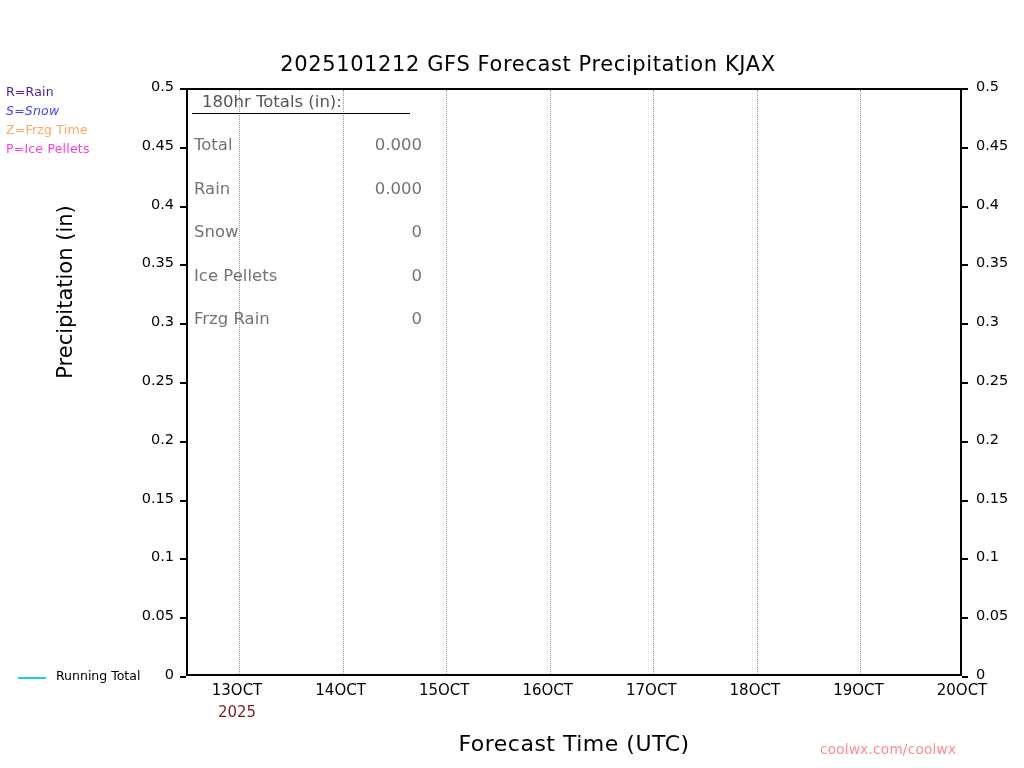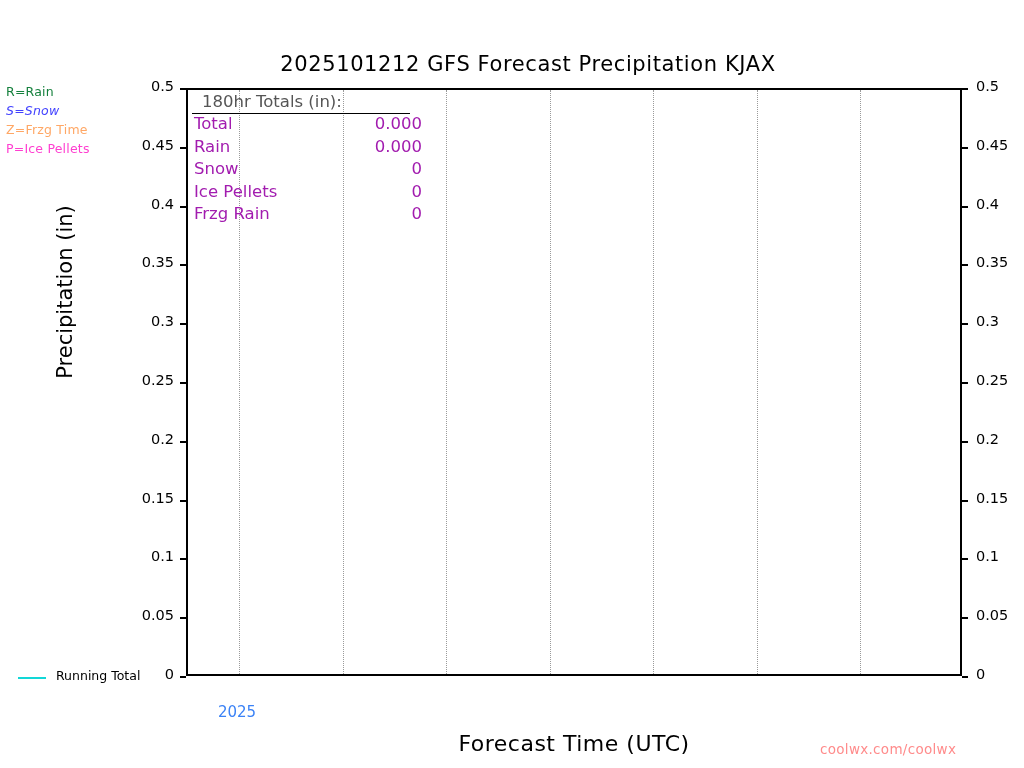--- a/index.html
+++ b/index.html
@@ -71,21 +71,21 @@
   #ytick-marks-right{left:962px;top:88px;width:12px;height:588px;}
 
   .xtick-label{
     position:absolute;top:0;
     transform:translateX(-50%);
     font-size:15px;color:#000;white-space:pre;
   }
   #xtick-row{left:186px;top:681px;width:776px;height:24px;}
   #xyear-label{
     position:absolute;top:703px;
-    font-size:15px;color:#3b82f6;white-space:pre;
+    font-size:15px;color:#7f1d1d;white-space:pre;
     transform:translateX(-50%);
   }
 
   
   #ylabel{
     left:-45px;top:280px;width:220px;
     text-align:center;
     font-size:21px;color:#000;
     transform:rotate(-90deg);
     transform-origin:center center;
@@ -107,22 +107,23 @@
     font-size:16.5px;color:#555;
     white-space:pre;
     padding:2px 0 2px 10px;
     border-bottom:1.5px solid #000;
     width:218px;
     box-sizing:border-box;
   }
   .totals-row{
     display:block;position:relative;
     height:22.5px;
-    font-size:16.5px;color:#a21caf;
-    white-space:pre;
+    font-size:16.5px;color:#737373;
+    white-space:pre;
+    margin-top:21px;
   }
   .totals-name{position:absolute;left:2px;top:0;}
   .totals-val{position:absolute;top:0;text-align:right;}
   .tv-dec{left:150px;width:80px;}
   .tv-int{left:150px;width:80px;}
 
   
   #legend-running{left:10px;top:668px;width:180px;height:20px;}
   #legend-running .lr-line{
     position:absolute;left:8px;top:9px;width:28px;height:2px;background:#12d7d7;
@@ -145,21 +146,21 @@
   }
 </style>
 </head>
 <body>
 
 <div id="stage">
 
   <div class="abs" id="chart-title">2025101212 GFS Forecast Precipitation KJAX</div>
 
   <div class="abs" id="ptype-legend">
-      <div class="pt-row" style="color: #15803d;">R=Rain</div>
+      <div class="pt-row" style="color: #4c1d95;">R=Rain</div>
       <div class="pt-row" style="color: rgb(65, 65, 255); font-style: italic;">S=Snow</div>
       <div class="pt-row" style="color: rgb(255, 167, 101);">Z=Frzg Time</div>
       <div class="pt-row" style="color: rgb(255, 63, 208);">P=Ice Pellets</div>
     </div>
 
   <div class="abs" id="ylabel">Precipitation (in)</div>
 
   <div class="abs" id="ytick-left-col">
       <div class="ytick-l" style="top: -10px;">0.5</div>
       <div class="ytick-l" style="top: 48.8px;">0.45</div>
@@ -230,20 +231,30 @@
     <div id="totals-title">180hr Totals (in):</div>
     <div id="totals-rows">
         <div class="totals-row"><span class="totals-name">Total</span><span class="totals-val tv-dec">0.000</span></div>
         <div class="totals-row"><span class="totals-name">Rain</span><span class="totals-val tv-dec">0.000</span></div>
         <div class="totals-row"><span class="totals-name">Snow</span><span class="totals-val tv-int">0</span></div>
         <div class="totals-row"><span class="totals-name">Ice Pellets</span><span class="totals-val tv-int">0</span></div>
         <div class="totals-row"><span class="totals-name">Frzg Rain</span><span class="totals-val tv-int">0</span></div>
       </div>
   </div>
 
+  <div class="abs" id="xtick-row">
+      <div class="xtick-label" style="left: 51px;">13OCT</div>
+      <div class="xtick-label" style="left: 154.571px;">14OCT</div>
+      <div class="xtick-label" style="left: 258.143px;">15OCT</div>
+      <div class="xtick-label" style="left: 361.714px;">16OCT</div>
+      <div class="xtick-label" style="left: 465.286px;">17OCT</div>
+      <div class="xtick-label" style="left: 568.857px;">18OCT</div>
+      <div class="xtick-label" style="left: 672.429px;">19OCT</div>
+      <div class="xtick-label" style="left: 776px;">20OCT</div>
+    </div>
   <div class="abs" id="xyear-label" style="left: 237px;">2025</div>
 
   <div class="abs" id="xlabel">Forecast Time (UTC)</div>
 
   <div class="abs" id="legend-running">
     <div class="lr-line"></div>
     <div class="lr-text">Running Total</div>
   </div>
 
   <div class="abs" id="watermark">coolwx.com/coolwx</div>

